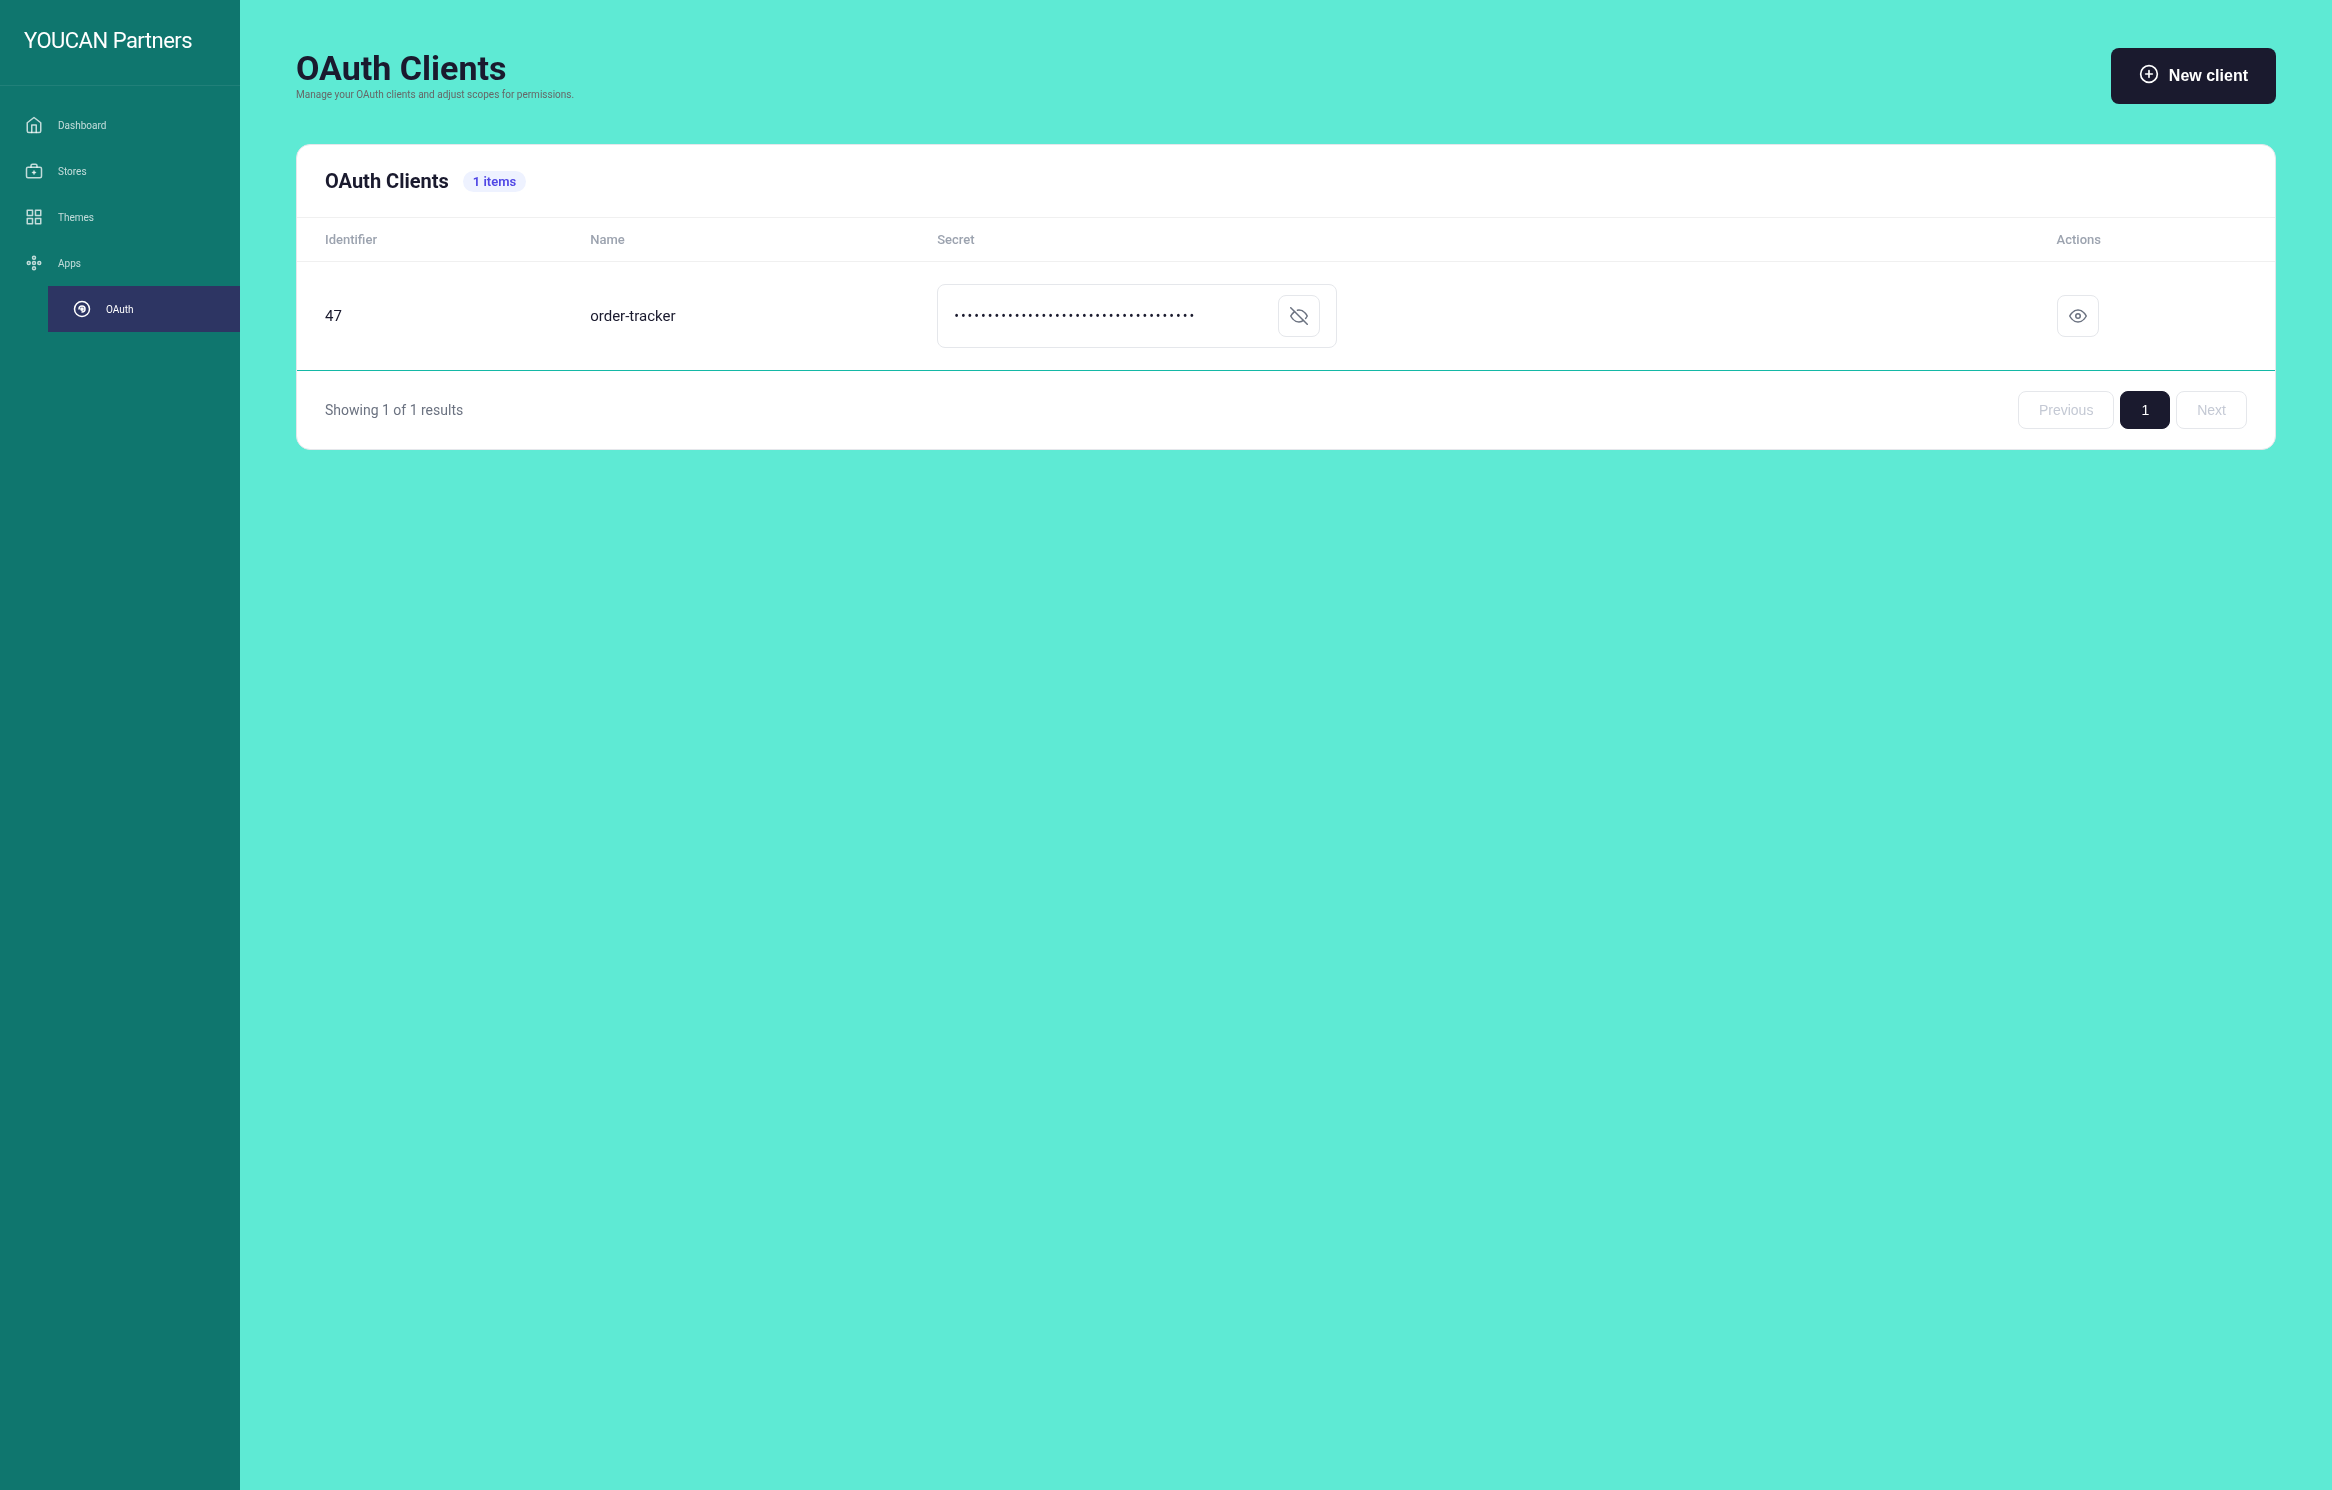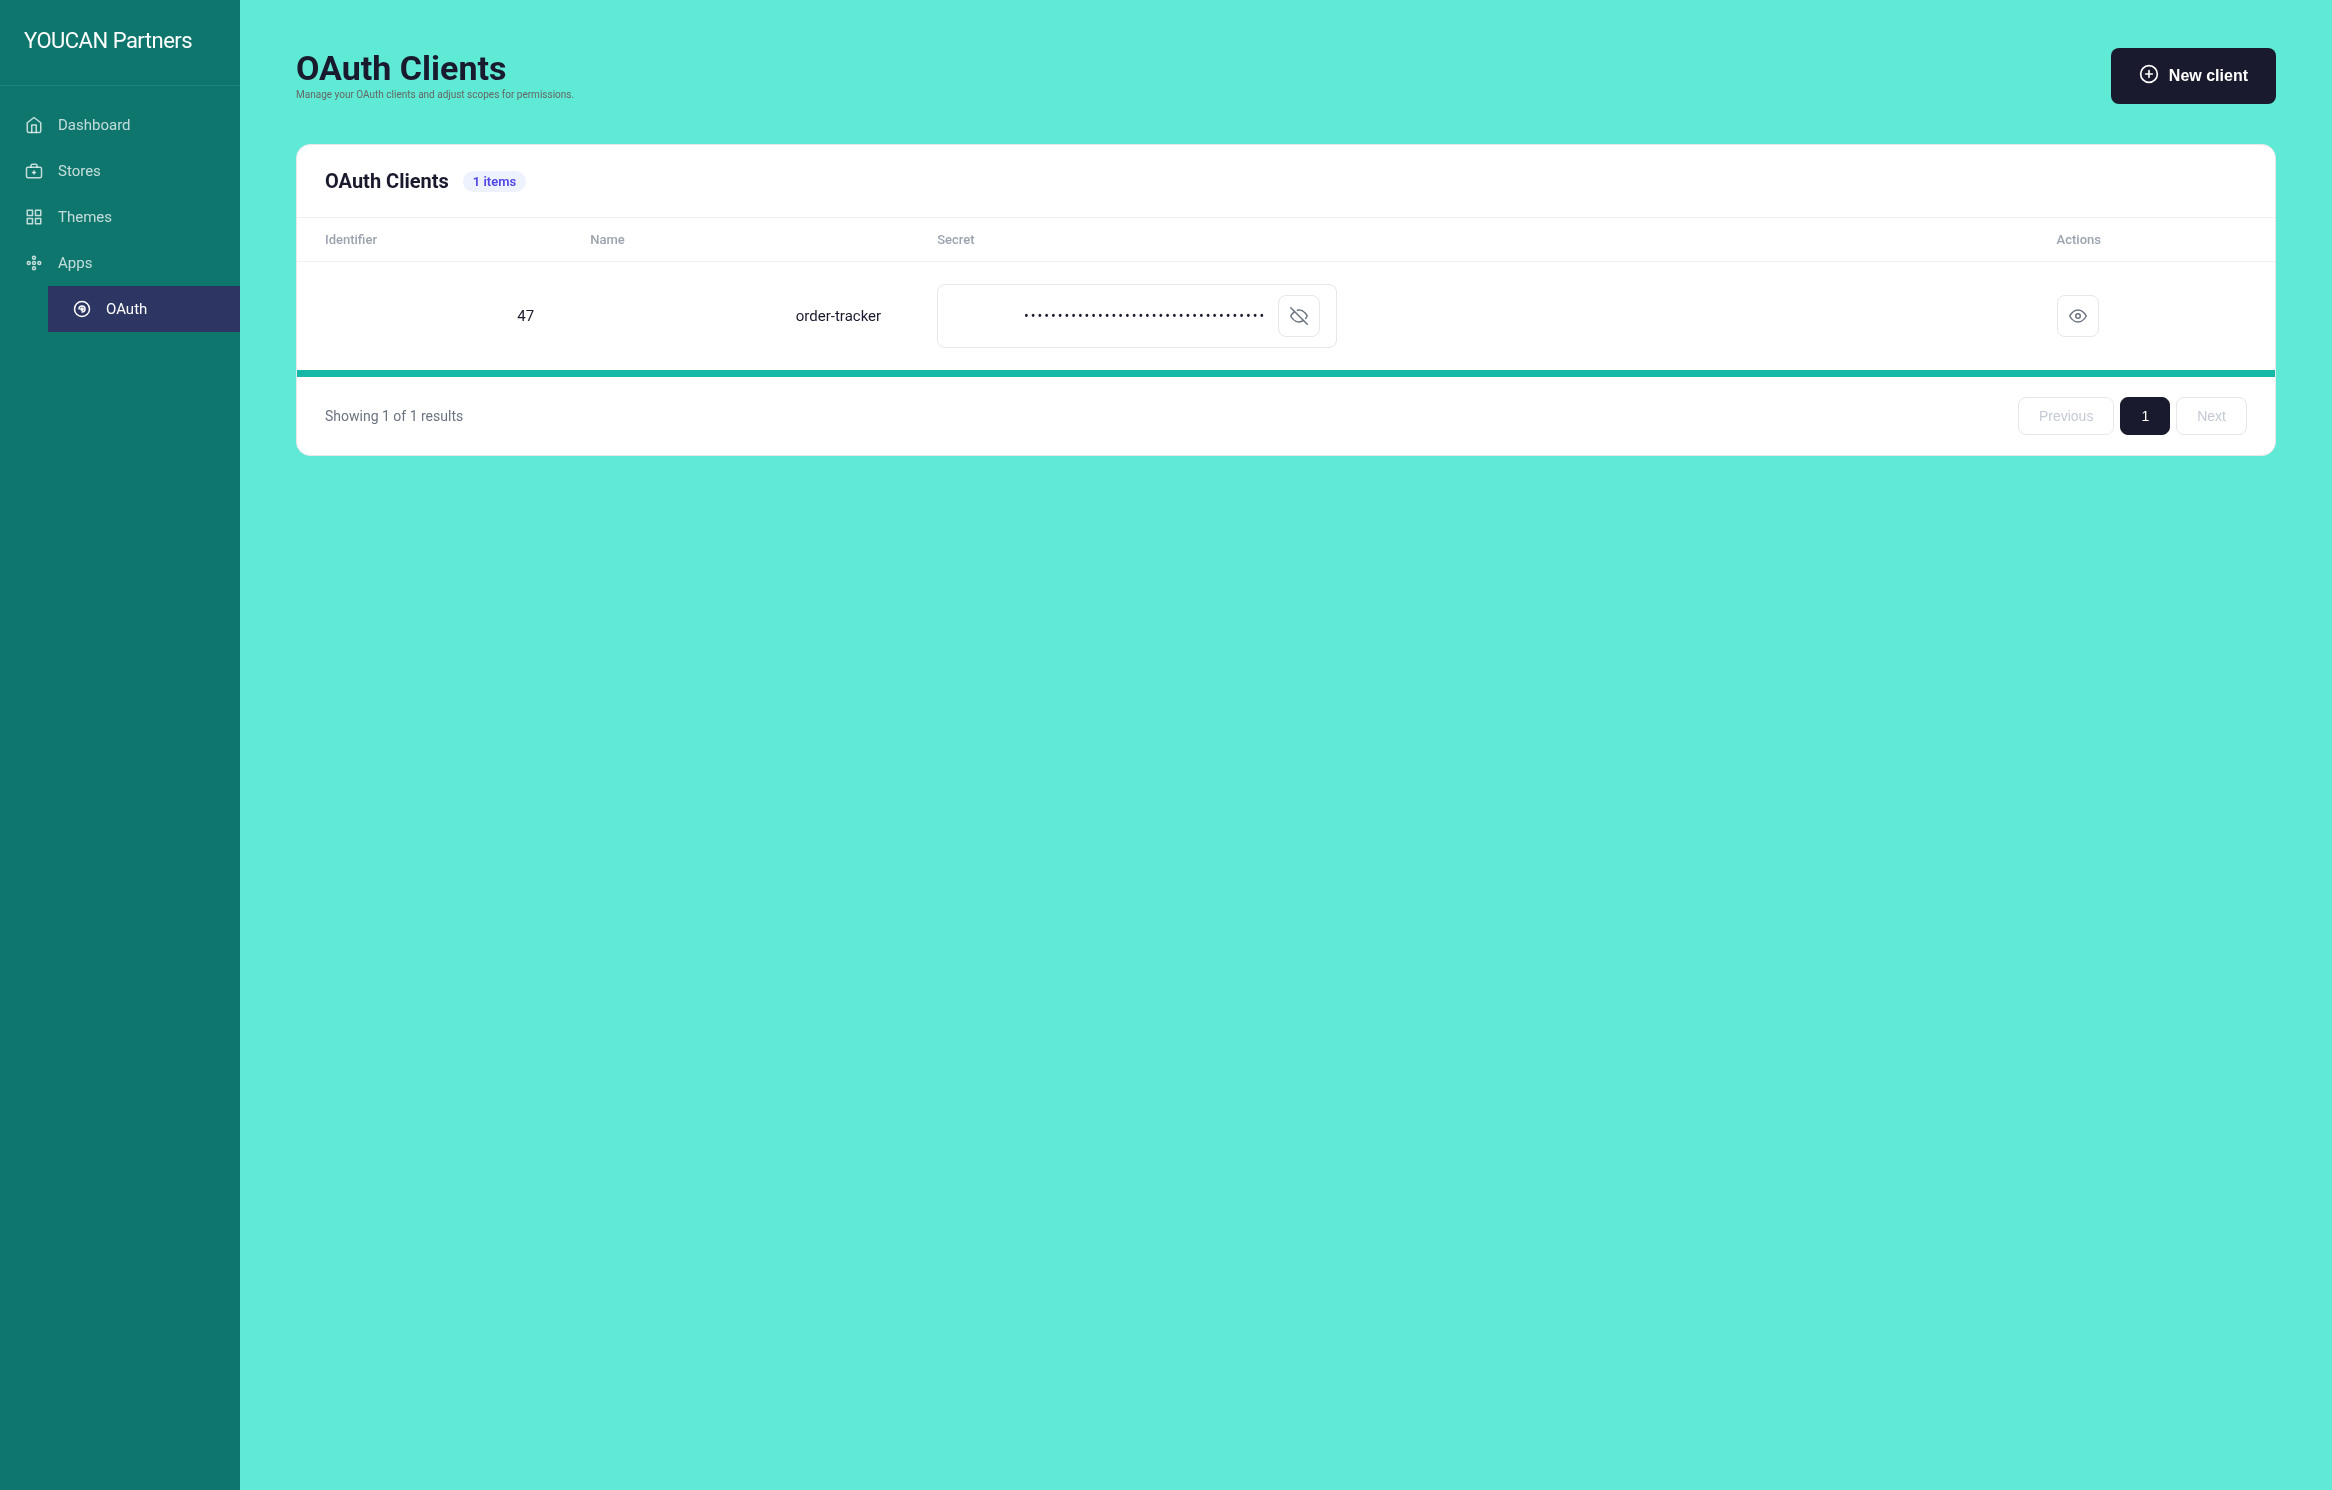--- a/index.html
+++ b/index.html
@@ -31,21 +31,21 @@
     .sidebar-nav {
       padding: 16px 0;
       flex: 1;
     }
     .nav-item {
       display: flex;
       align-items: center;
       gap: 14px;
       padding: 13px 24px;
       color: rgba(255,255,255,0.75);
-      font-size: 15px;
+      font-size: 10px;
       cursor: pointer;
       border-radius: 0;
       transition: background 0.15s;
     }
     .nav-item.active {
       background: #2d3563;
       color: #fff;
       margin-left: 48px;
     }
     .nav-icon {
@@ -137,22 +137,21 @@
       font-size: 13px;
       font-weight: 500;
       color: #9ca3af;
       border-bottom: 1px solid #f0f0f0;
       background: #fff;
     }
     .table td {
       padding: 22px 28px;
       font-size: 15px;
       color: #1a1a2e;
-      border-bottom: 7px solid #14b8a6;
-      text-align: right;
+      border-bottom: 1px solid #14b8a6;
     }
     .secret-cell {
       display: flex;
       align-items: center;
       gap: 12px;
     }
     .secret-input-wrap {
       display: flex;
       align-items: center;
       border: 1px solid #e5e7eb;

